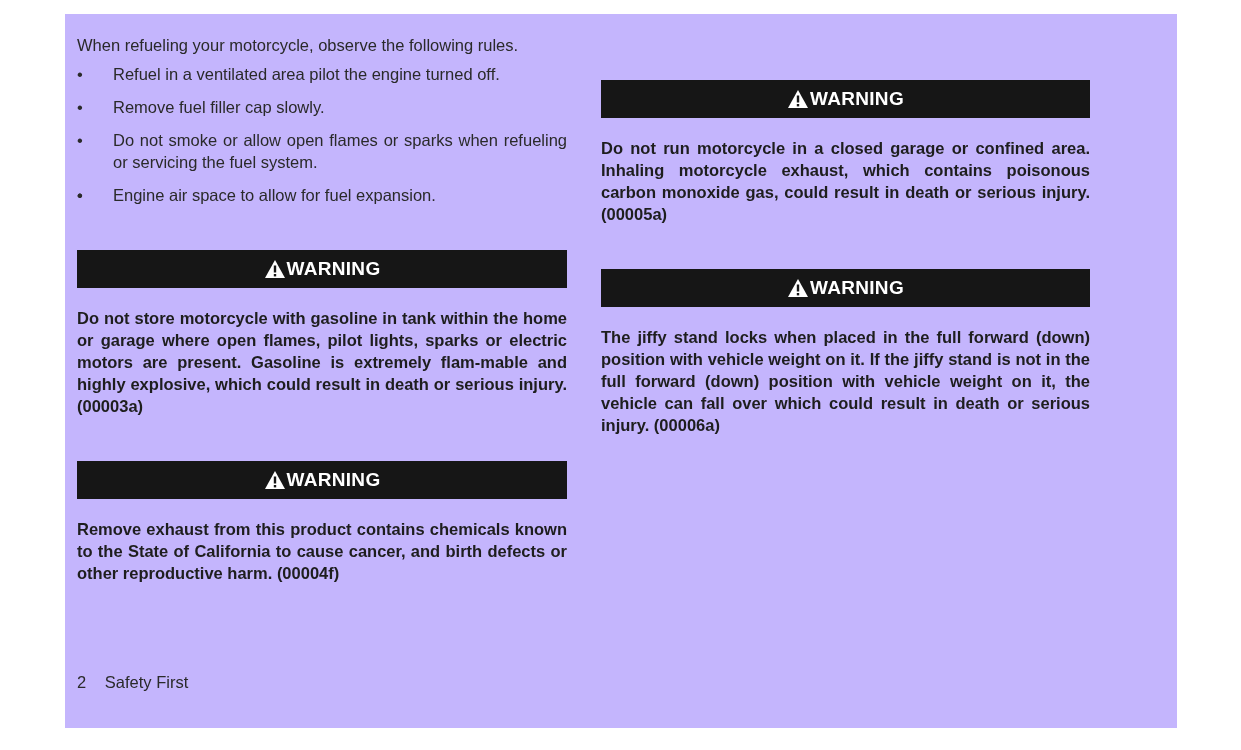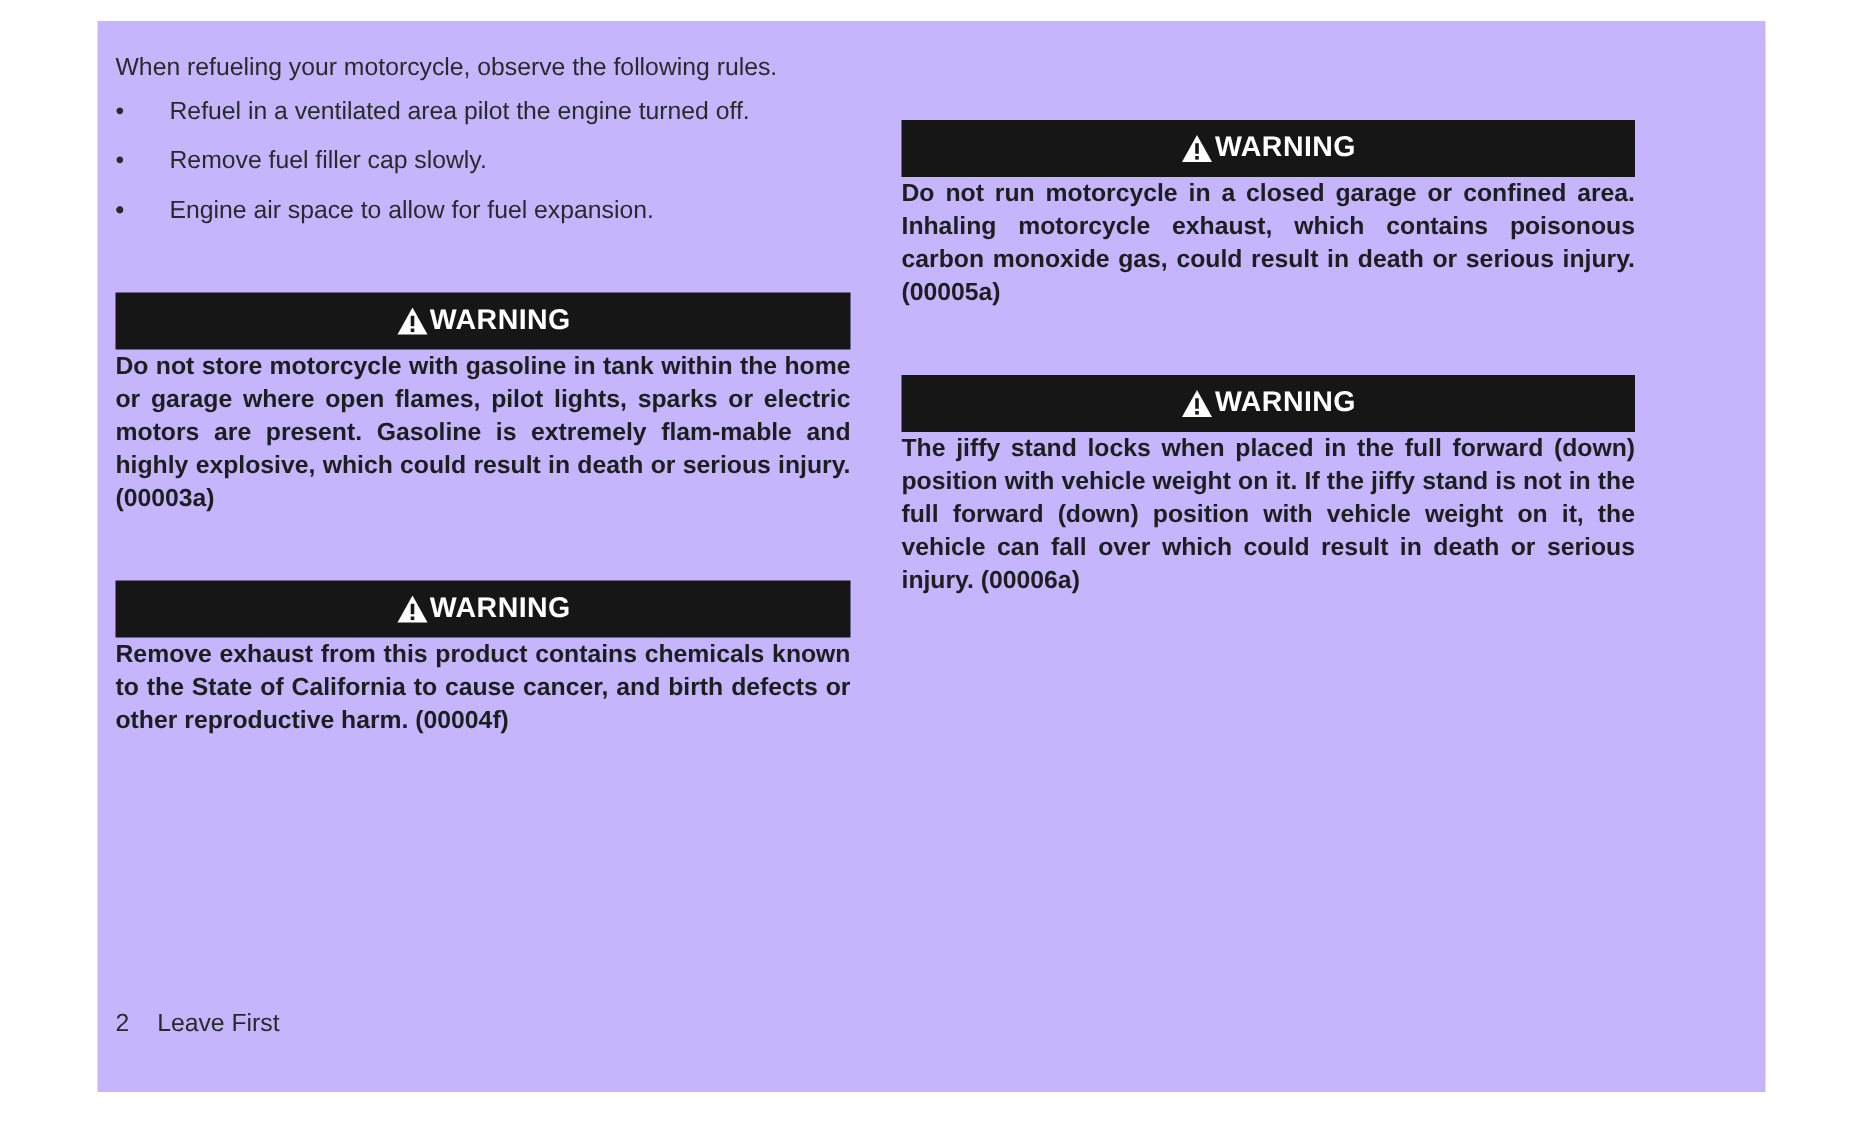--- a/index.html
+++ b/index.html
@@ -10,36 +10,36 @@
   .col-left { left: 12px; width: 490px; }
   .col-right { left: 536px; width: 489px; top: 22px; }
   .intro { font-size: 16.5px; line-height: 22px; margin: 0 0 7px 0; color: #2a2a2a; }
   ul.rules { list-style: none; margin: 0; padding: 0; }
   ul.rules li { position: relative; padding-left: 36px; font-size: 16.5px; line-height: 22px;
                 margin-bottom: 11px; text-align: justify; color: #2a2a2a; }
   ul.rules li .bullet { position: absolute; left: 0; top: 0; width: 10px; }
   .warn-bar { background: #161616; height: 38px; display: flex; align-items: center; justify-content: center;
               color: #ffffff; font-weight: bold; font-size: 19px; letter-spacing: 0.3px; margin-top: 44px; }
   .warn-bar .tri { width: 22px; height: 20px; margin-right: 1px; display: inline-block; }
-  .warn-text { font-weight: bold; font-size: 16.5px; line-height: 22px; text-align: justify; margin: 0 0 0 0; color: #1e1e1e; }
+  .warn-text { font-weight: bold; font-size: 16.5px; line-height: 22px; text-align: justify; margin: 19px 0 0 0; color: #1e1e1e; }
   .block { margin-bottom: 16px; }
   .footer { position: absolute; left: 12px; top: 659px; font-size: 16.5px; color: #2a2a2a; }
   .footer .num { margin-right: 14px; }
 </style>
 </head>
 <body>
 
 <div class="page">
 
   <div class="col col-left">
     <p class="intro">When refueling your motorcycle, observe the following rules.</p>
     <ul class="rules">
       <li><span class="bullet">•</span><span>Refuel in a ventilated area pilot the engine turned off.</span></li>
       <li><span class="bullet">•</span><span>Remove fuel filler cap slowly.</span></li>
-      <li><span class="bullet">•</span></li>
+      <li><span class="bullet">•</span><span>Do not smoke or allow open flames or sparks when refueling or servicing the fuel system.</span></li>
       <li><span class="bullet">•</span></li>
       <li><span class="bullet">•</span><span>Engine air space to allow for fuel expansion.</span></li>
     </ul>
 
     <div class="block" style="margin-top:17px;">
       <div class="warn-bar">
         <svg class="tri" viewBox="0 0 22 20">
             <path d="M11 1 L21 19 L1 19 Z" fill="#fff"></path>
             <rect x="9.8" y="6.5" width="2.4" height="7" fill="#161616"></rect>
             <rect x="9.8" y="15" width="2.4" height="2.4" fill="#161616"></rect>
@@ -83,15 +83,15 @@
             <rect x="9.8" y="15" width="2.4" height="2.4" fill="#161616"></rect>
           </svg>
         <span>WARNING</span>
       </div>
       <p class="warn-text">The jiffy stand locks when placed in the full forward (down) position with vehicle weight on it. If the jiffy stand is not in the full forward (down) position with vehicle weight on it, the vehicle can fall over which could result in death or serious injury. (00006a)</p>
     </div>
   </div>
 
   <div class="footer">
     <span class="num">2</span>
-    <span>Leave First</span>
+    <span>Safety First</span>
   </div>
 </div>
 
 </body></html>

